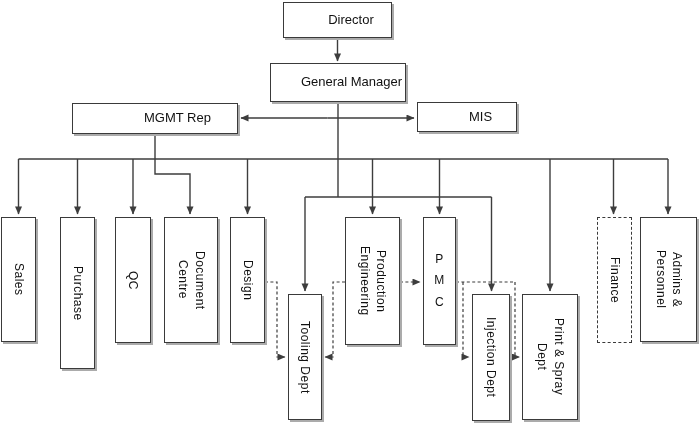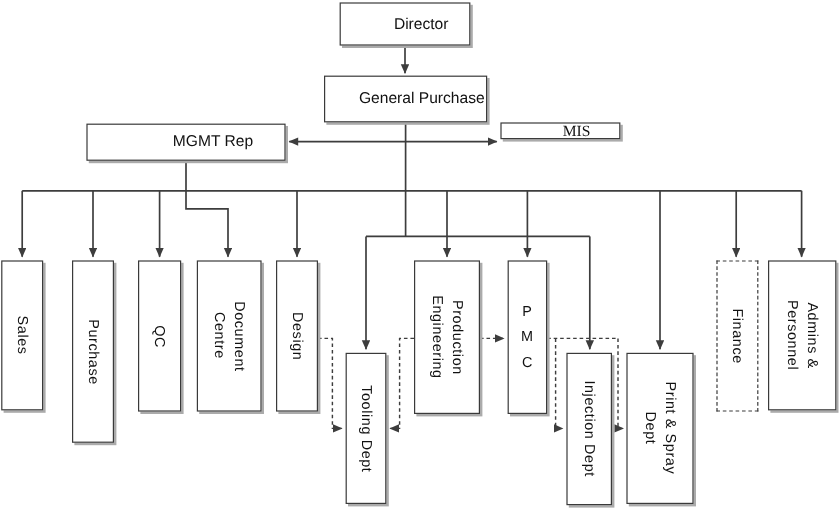--- a/index.html
+++ b/index.html
@@ -27,21 +27,21 @@
   .h .lbl{font-size:13px;margin-left:27px;}
   .v .lbl{
     writing-mode:vertical-rl;font-size:12px;letter-spacing:0.5px;line-height:1.4;
   }
   .stack .lbl{font-size:12px;line-height:1.8;letter-spacing:0.5px;}
   .dashed{border:1px dashed var(--box-border);box-shadow:none;}
   
   #b-director{left:283px;top:2px;width:109px;height:36px;}
   #b-gm{left:270px;top:63px;width:136px;height:39px;}
   #b-mgmt{left:72px;top:103px;width:166px;height:31px;padding-left:18px;}
-  #b-mis{left:417px;top:102px;width:100px;height:14px;font-family:Liberation Serif, serif;}
+  #b-mis{left:417px;top:102px;width:100px;height:30px;}
   #b-sales{left:1px;top:217px;width:35px;height:125px;}
   #b-purchase{left:60px;top:217px;width:35px;height:152px;}
   #b-qc{left:115px;top:217px;width:36px;height:126px;}
   #b-doc{left:164px;top:217px;width:54px;height:126px;}
   #b-design{left:230px;top:217px;width:35px;height:126px;}
   #b-tooling{left:288px;top:294px;width:34px;height:126px;}
   #b-prodeng{left:345px;top:217px;width:55px;height:128px;}
   #b-pmc{left:423px;top:217px;width:33px;height:128px;}
   #b-injection{left:472px;top:294px;width:38px;height:127px;}
   #b-printspray{left:522px;top:294px;width:56px;height:126px;}
@@ -90,21 +90,21 @@
     <path class="dash" d="M345 282 L333 282 L333 357 L325 357" marker-end="url(#arw)"></path>
     <path class="dash" d="M456 282 L515 282"></path>
     <path class="dash" d="M463 282 L463 357 L469 357" marker-end="url(#arw)"></path>
     <path class="dash" d="M515 282 L515 357 L519.5 357" marker-end="url(#arw)"></path>
   </svg>
 
   <div class="box h" id="b-director">
     <span class="lbl">Director</span>
   </div>
   <div class="box h" id="b-gm">
-    <span class="lbl">General Purchase</span>
+    <span class="lbl">General Manager</span>
   </div>
   <div class="box h" id="b-mgmt">
     <span class="lbl">MGMT Rep</span>
   </div>
   <div class="box h" id="b-mis">
     <span class="lbl">MIS</span>
   </div>
   <div class="box v" id="b-sales">
     <span class="lbl">Sales</span>
   </div>

